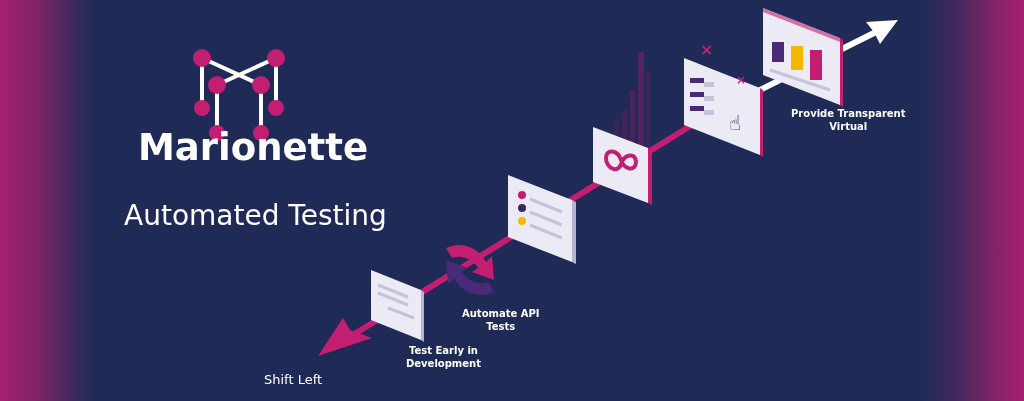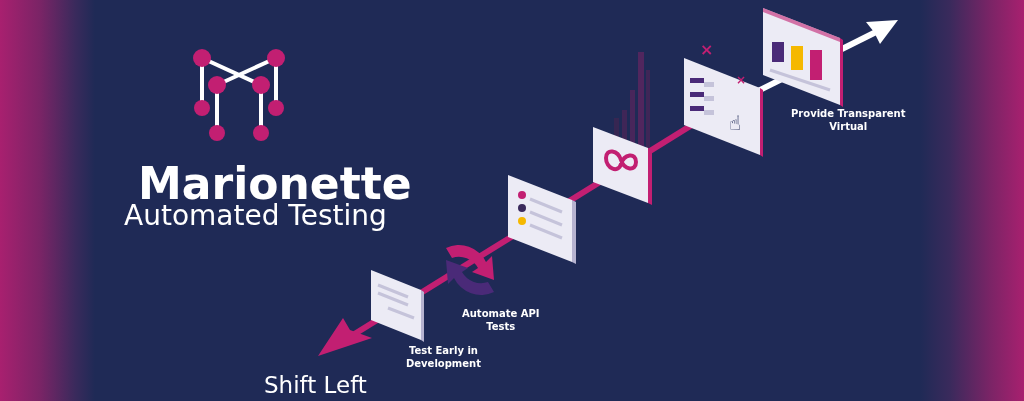--- a/index.html
+++ b/index.html
@@ -3,30 +3,30 @@
 <meta charset="utf-8">
 <style>
   html, body { margin:0; padding:0; }
   body { width:1024px; height:401px; overflow:hidden; }
   .stage {
     position:relative; width:1024px; height:401px; overflow:hidden;
     background: linear-gradient(to right, #a8206f 0px, #7a2466 40px, #3a2a5c 75px, #1f2a56 95px, #1f2a56 920px, #3a2a5c 950px, #7a2466 990px, #a8206f 1024px);
     font-family: "DejaVu Sans", sans-serif;
   }
   .brand-title {
-    position:absolute; left:138px; top:158px; color:#fff;
-    font-family:"DejaVu Sans", sans-serif; font-weight:bold; font-size:44px; letter-spacing:0px;
+    position:absolute; left:138px; top:126px; color:#fff;
+    font-family:"DejaVu Sans", sans-serif; font-weight:bold; font-size:37px; letter-spacing:0px;
   }
   .brand-sub {
     position:absolute; left:124px; top:199px; color:#fff;
     font-family:"DejaVu Sans", sans-serif; font-size:28px;
   }
   .shift-left {
     position:absolute; left:264px; top:372px; color:#fff;
-    font-family:"DejaVu Sans", sans-serif; font-size:23px;
+    font-family:"DejaVu Sans", sans-serif; font-size:13px;
   }
   .lbl {
     position:absolute; color:#fff; font-weight:bold; font-size:10px; line-height:13px;
     text-align:center; font-family:"DejaVu Sans", sans-serif; white-space:nowrap;
   }
   svg.art { position:absolute; left:0; top:0; }
 </style>
 </head>
 <body>
 

